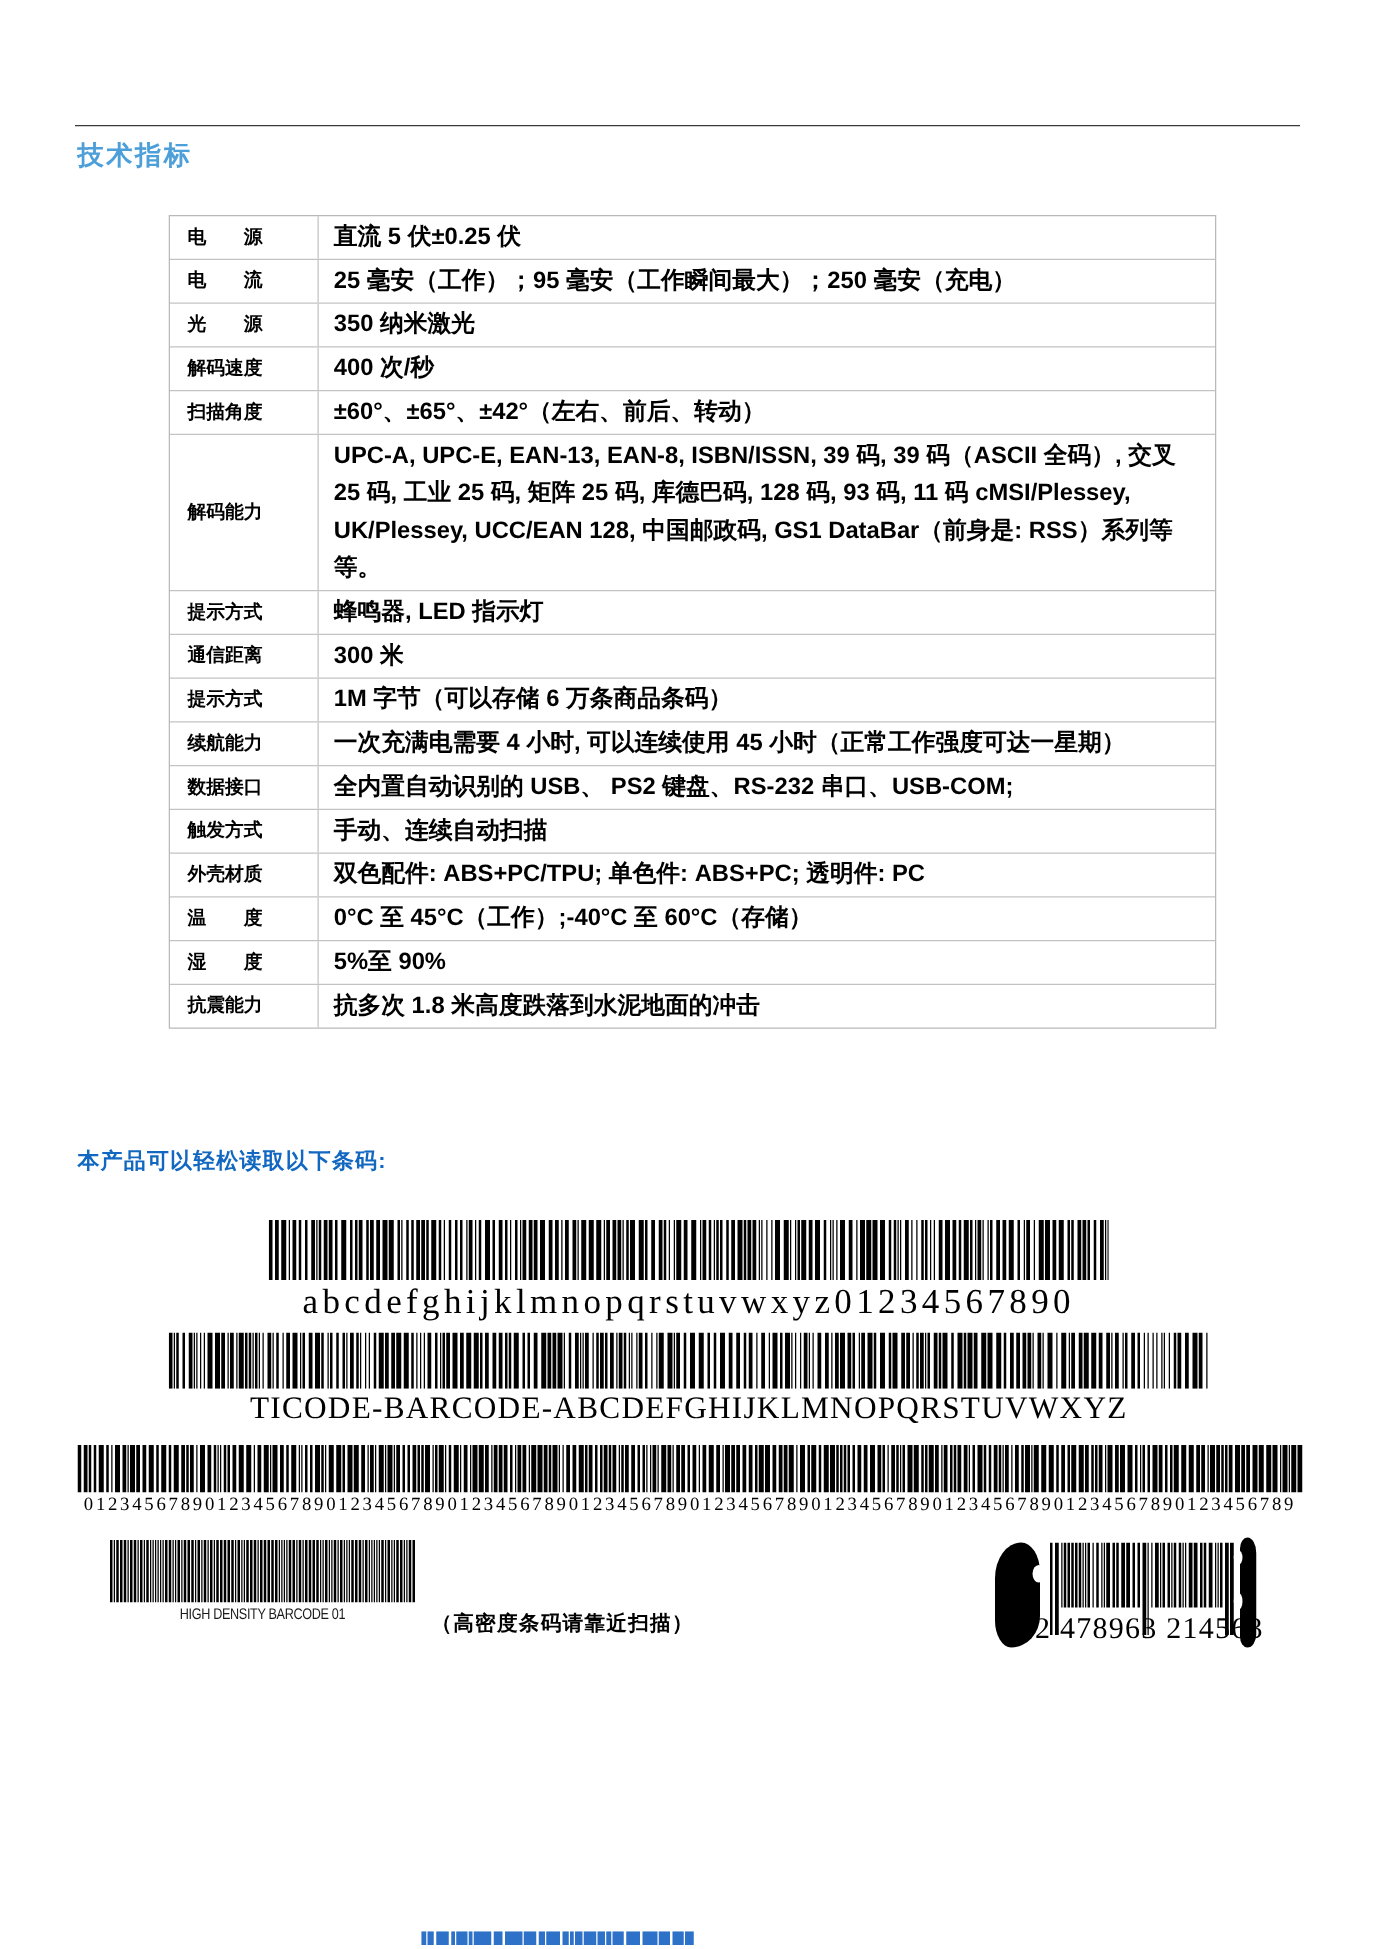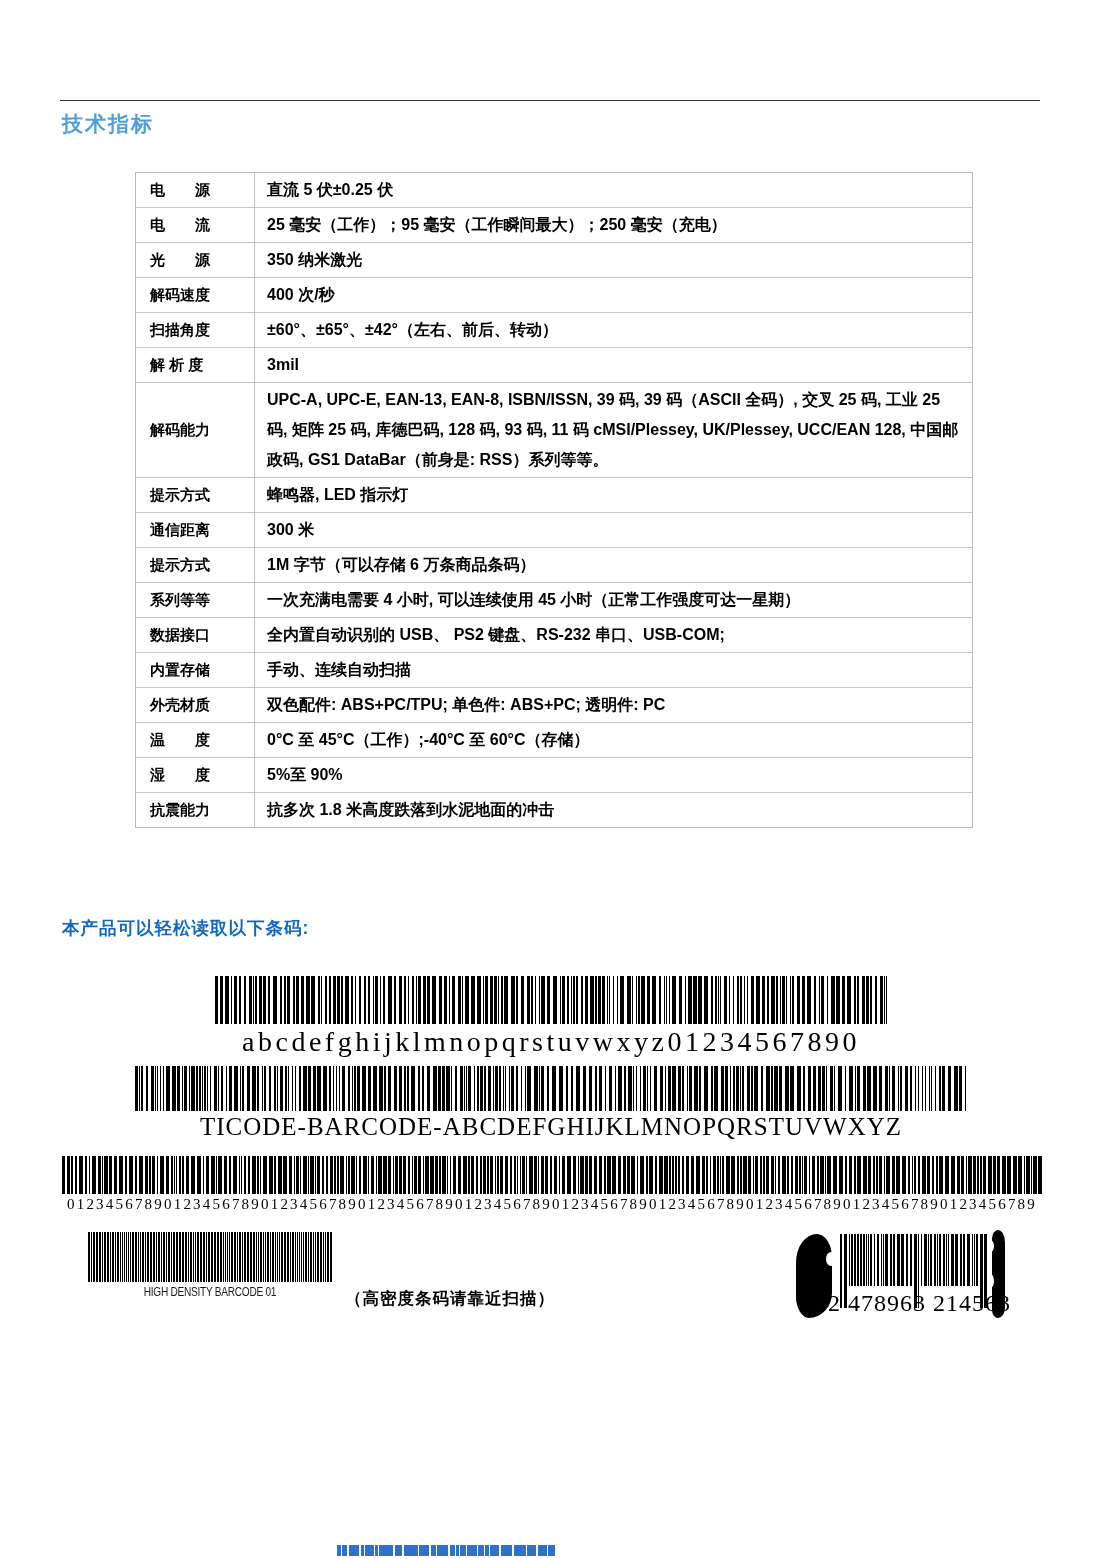--- a/index.html
+++ b/index.html
@@ -28,21 +28,21 @@
   .tlabel{
     width:100px;flex:0 0 100px;
     border-right:1px solid #c3c3c3;
     padding:2px 4px 2px 14px;
     display:flex;align-items:center;
     font-weight:bold;font-size:15px;color:#000;
     line-height:30px;white-space:nowrap;
   }
   .tvalue{
     flex:1;padding:2px 12px;
-    font-weight:bold;font-size:16px;color:#000;
+    font-weight:bold;font-size:19px;color:#000;
     line-height:30px;
   }
   .subtitle{
     position:absolute;left:62px;top:916px;margin:0;
     font-size:17.5px;font-weight:bold;letter-spacing:1px;
   }
   .bc{position:absolute;}
   .bars{white-space:nowrap;overflow:hidden;font-size:0;line-height:0;}
   .cap{font-family:"Liberation Serif","DejaVu Serif",serif;color:#000;text-align:center;white-space:nowrap;}
   .bc1{left:215px;top:976px;width:672px;}
@@ -119,49 +119,45 @@
       </div>
       <div class="trow">
         <div class="tlabel">解码速度</div>
         <div class="tvalue">400 次/秒</div>
       </div>
       <div class="trow">
         <div class="tlabel">扫描角度</div>
         <div class="tvalue">±60°、±65°、±42°（左右、前后、转动）</div>
       </div>
       <div class="trow">
-        <div class="tlabel">解 析 度</div>
-        <div class="tvalue">3mil</div>
-      </div>
-      <div class="trow">
         <div class="tlabel">解码能力</div>
         <div class="tvalue">UPC-A, UPC-E, EAN-13, EAN-8, ISBN/ISSN, 39 码, 39 码（ASCII 全码）, 交叉 25 码, 工业 25 码, 矩阵 25 码, 库德巴码, 128 码, 93 码, 11 码 cMSI/Plessey, UK/Plessey, UCC/EAN 128, 中国邮政码, GS1 DataBar（前身是: RSS）系列等等。</div>
       </div>
       <div class="trow">
         <div class="tlabel">提示方式</div>
         <div class="tvalue">蜂鸣器, LED 指示灯</div>
       </div>
       <div class="trow">
         <div class="tlabel">通信距离</div>
         <div class="tvalue">300 米</div>
       </div>
       <div class="trow">
         <div class="tlabel">提示方式</div>
         <div class="tvalue">1M 字节（可以存储 6 万条商品条码）</div>
       </div>
       <div class="trow">
-        <div class="tlabel">系列等等</div>
+        <div class="tlabel">续航能力</div>
         <div class="tvalue">一次充满电需要 4 小时, 可以连续使用 45 小时（正常工作强度可达一星期）</div>
       </div>
       <div class="trow">
         <div class="tlabel">数据接口</div>
         <div class="tvalue">全内置自动识别的 USB、 PS2 键盘、RS-232 串口、USB-COM;</div>
       </div>
       <div class="trow">
-        <div class="tlabel">内置存储</div>
+        <div class="tlabel">触发方式</div>
         <div class="tvalue">手动、连续自动扫描</div>
       </div>
       <div class="trow">
         <div class="tlabel">外壳材质</div>
         <div class="tvalue">双色配件: ABS+PC/TPU; 单色件: ABS+PC; 透明件: PC</div>
       </div>
       <div class="trow">
         <div class="tlabel">温　　度</div>
         <div class="tvalue">0°C 至 45°C（工作）;-40°C 至 60°C（存储）</div>
       </div>

